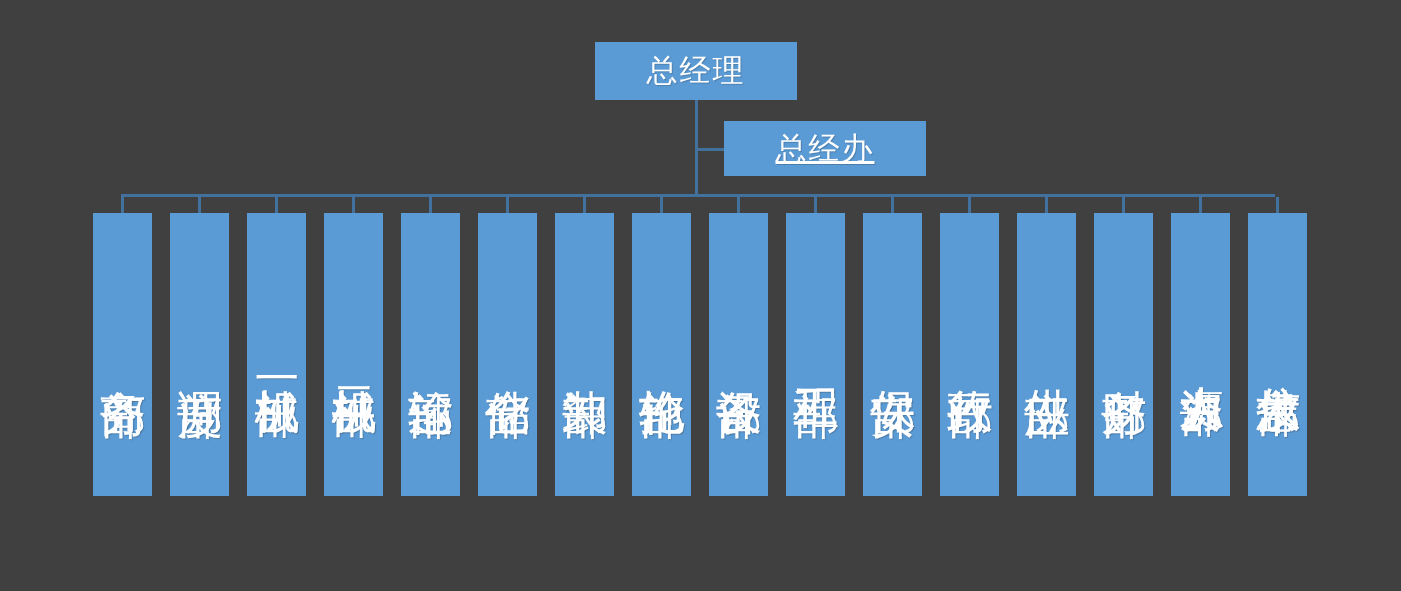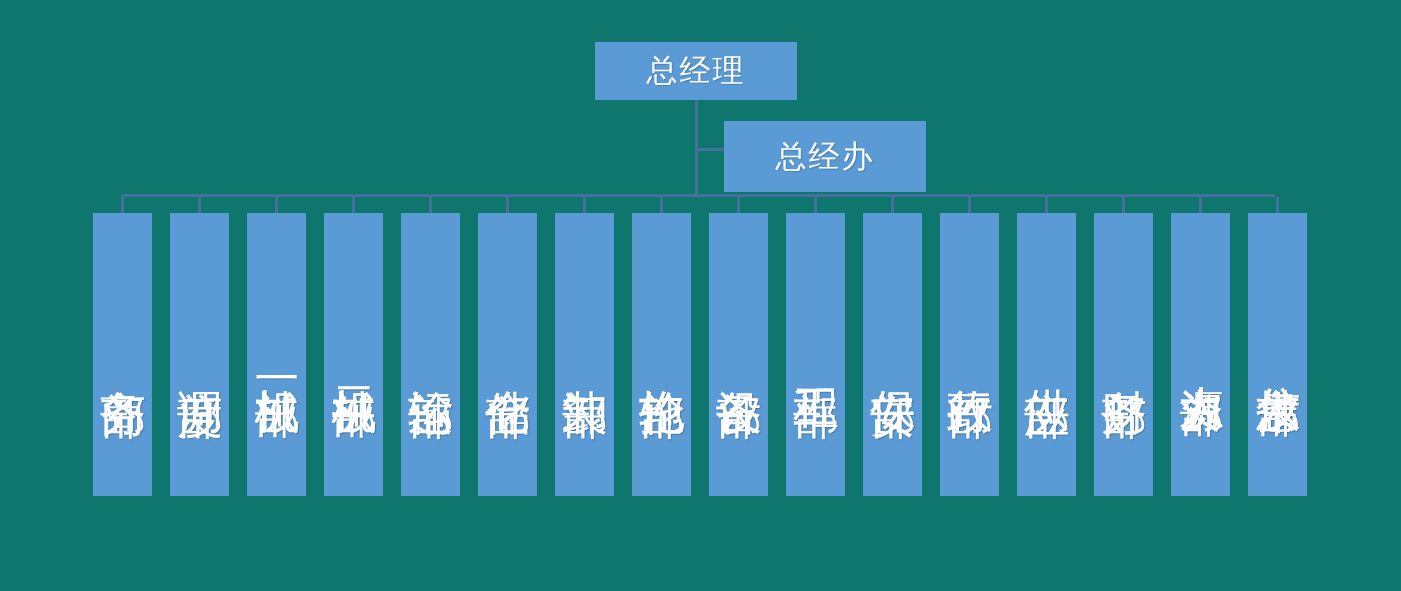--- a/index.html
+++ b/index.html
@@ -8,21 +8,21 @@
     padding: 0;
     background: #ffffff;
   }
   body {
     font-family: "Liberation Serif", "DejaVu Serif", serif;
   }
   #chart {
     position: relative;
     width: 1401px;
     height: 591px;
-    background: #0f766e;
+    background: #404040;
     overflow: hidden;
   }
 
   
   .node {
     position: absolute;
     background: #5B9BD5;
     color: #ffffff;
     box-sizing: border-box;
     display: flex;
@@ -57,21 +57,21 @@
 <div id="chart">
 
   <div class="node node-top" style="left:595px; top:42px; width:202px; height:58px;">
     <span>总经理</span>
   </div>
 
   <div class="conn" style="left:695px; top:100px; width:3px; height:97px;"></div>
 
   <div class="conn" style="left:698px; top:148px; width:27px; height:3px;"></div>
 
-  <div class="node node-top" style="left:724px; top:121px; width:202px; height:71px;">
+  <div class="node node-top" style="left:724px; top:121px; width:202px; height:55px;text-decoration:underline;">
     <span>总经办</span>
   </div>
 
   <div class="conn" style="left:121px; top:194px; width:1154px; height:3px;"></div>
 
   <div id="dept-layer">
       <div class="conn" style="left: 121px; top: 197px; width: 3px; height: 16px;"></div>
       <div class="node node-dept" style="left: 93px; top: 213px; width: 59px; height: 283px;">
         <span>商务部</span>
       </div>

